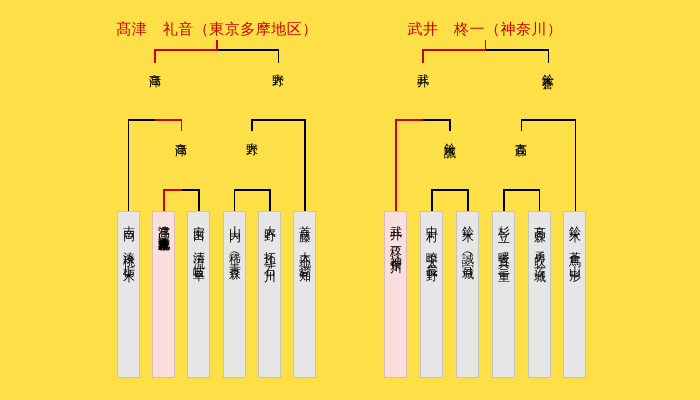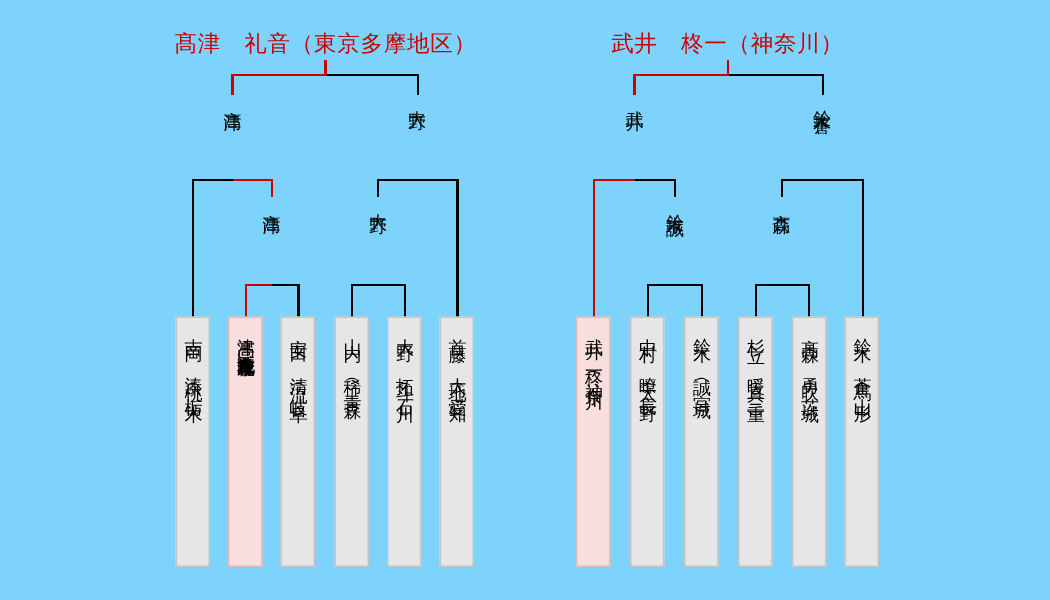--- a/index.html
+++ b/index.html
@@ -1,17 +1,17 @@
 <!DOCTYPE html>
 <html><head>
 <meta charset="utf-8">
 <style>
   html,body{margin:0;padding:0;background:#ffffff;}
   .stage{
-    position:relative;width:700px;height:400px;background:#7dd3fc;overflow:hidden;
+    position:relative;width:700px;height:400px;background:#fde047;overflow:hidden;
     font-family:"DejaVu Sans","Liberation Sans",sans-serif;
   }
   svg.lines{position:absolute;left:0;top:0;width:700px;height:400px;}
   .champ-title{
     position:absolute;top:20px;width:260px;text-align:center;
     font-size:15px;color:#cc0000;white-space:nowrap;letter-spacing:0.5px;
   }
   .vlabel{
     position:absolute;width:14px;writing-mode:vertical-rl;text-orientation:mixed;
     font-size:12px;color:#000000;letter-spacing:2px;line-height:14px;white-space:nowrap;

